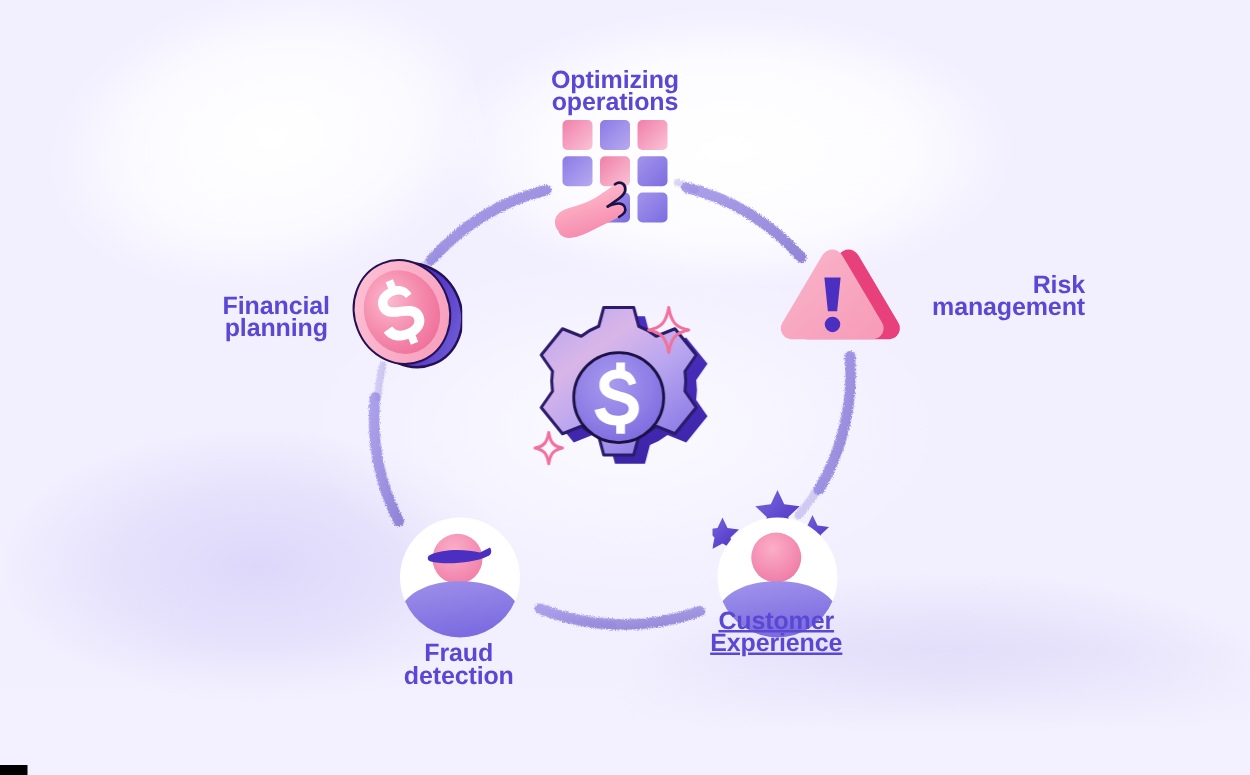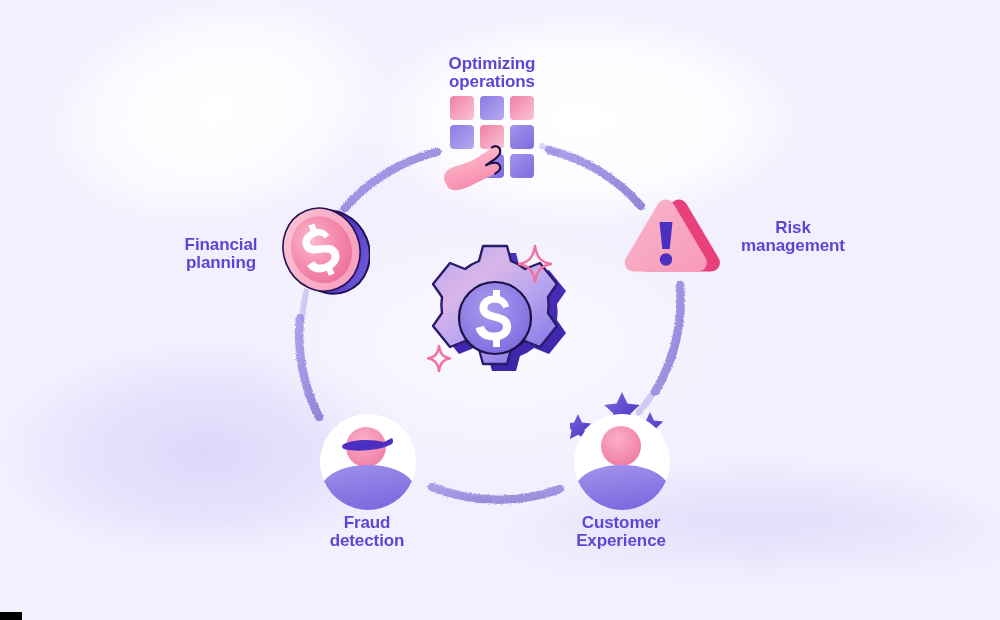--- a/index.html
+++ b/index.html
@@ -41,29 +41,29 @@
   }
 
   
   #ring { position:absolute; left:0; top:0; width:1000px; height:620px; }
 
   
   .node { position:absolute; }
   .label {
     position:absolute;
     color:#5a48d4;
-    font-size:17px;
+    font-size:20px;
     font-weight:bold;
     line-height:18px;
     letter-spacing:-0.1px;
     white-space:pre-line;
     text-align:center;
   }
   .label.left  { text-align:center; }
-  .label.right { text-align:center; }
+  .label.right { text-align:right; }
 
   
   #center-gear { position:absolute; left:405px; top:228px; width:190px; height:175px; }
 
   
   #grid-icon { position:absolute; left:444px; top:92px; width:100px; height:100px; }
   
   #risk-icon { position:absolute; left:612px; top:196px; width:110px; height:92px; }
   
   #coin-icon { position:absolute; left:278px; top:198px; width:92px; height:100px; }
@@ -325,19 +325,19 @@
           <path d="M14 18 l4 8.4 l9.2 1.2 l-6.8 6.4 l1.8 9.2 l-8.2 -4.4 l-8.2 4.4 l1.8 -9.2 l-6.8 -6.4 l9.2 -1.2 z" transform="translate(66,6)"></path>
         </g>
 
         <g transform="translate(2,24)">
           <circle cx="50" cy="50" r="48" fill="#ffffff"></circle>
           <circle cx="49" cy="34" r="20" fill="url(#cHead)"></circle>
           <path d="M50 98 a48 48 0 0 0 44 -29 c-8 -10 -24 -16 -44 -16 c-20 0 -36 6 -44 16 a48 48 0 0 0 44 29 z" fill="url(#cBody)"></path>
         </g>
       </svg>
     </div>
-    <div class="label" style="left:546px; top:514px; width:150px;">Customer
+    <div class="label" style="left:546px; top:488px; width:150px;text-decoration:underline;">Customer
 Experience</div>
   </div>
 
   <div class="corner-mark"></div>
 
 </div>
 
 </body></html>

